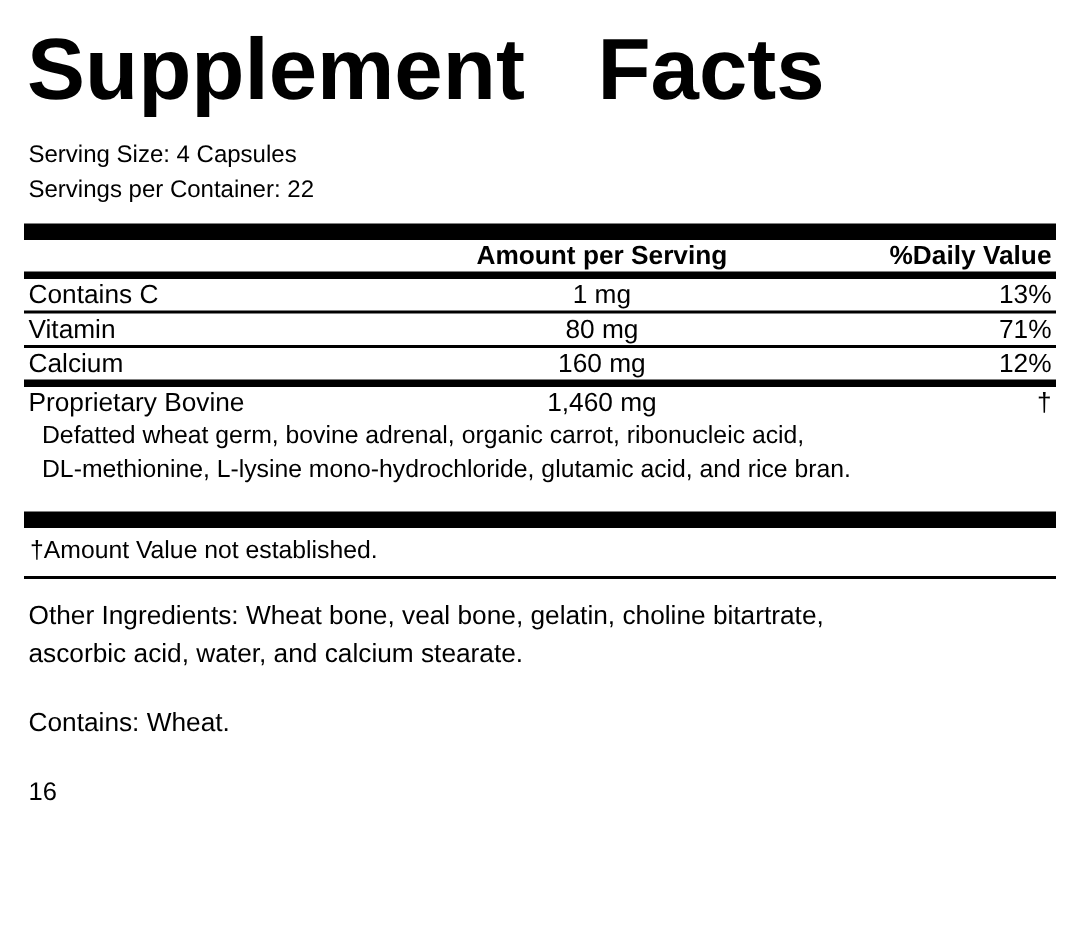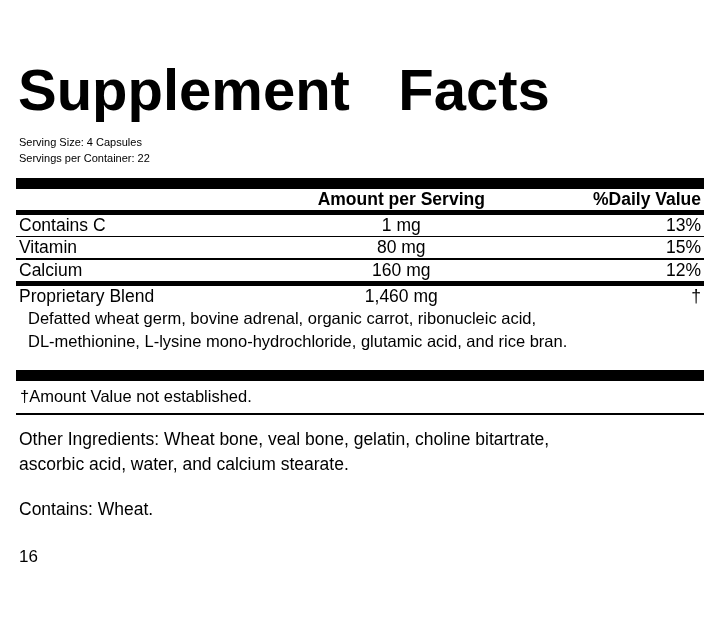--- a/index.html
+++ b/index.html
@@ -13,35 +13,34 @@
     font-family: "Liberation Sans", sans-serif;
     color: #000000;
     -webkit-font-smoothing: antialiased;
   }
   .panel {
     position: relative;
     width: 720px;
     height: 452px;
     box-sizing: border-box;
     padding: 0 16px;
-    margin-top: 43px;
   }
   .title {
     font-size: 58px;
     font-weight: bold;
     letter-spacing: 0px;
     line-height: 1.0;
     padding-top: 18px;
     padding-left: 2px;
     white-space: pre;
   }
   .serving-info {
     margin-top: 16px;
     padding-left: 3px;
-    font-size: 11px;
+    font-size: 16px;
     line-height: 1.45;
   }
   .rule-thick {
     height: 11px;
     background: #000;
     margin-top: 11px;
   }
   .rule-medium {
     height: 5px;
     background: #000;
@@ -144,42 +143,42 @@
     </tr>
   </tbody>
     </table>
   <div class="rule-thin"></div>
 
   <table class="facts">
     <tbody>
         <tr class="nutrient-row">
       <td class="col-name">Vitamin</td>
       <td class="col-amount">80 mg</td>
-      <td class="col-dv">15%</td>
+      <td class="col-dv">71%</td>
     </tr>
   </tbody>
     </table>
   <div class="rule-thin"></div>
 
   <table class="facts">
     <tbody>
         <tr class="nutrient-row">
       <td class="col-name">Calcium</td>
       <td class="col-amount">160 mg</td>
       <td class="col-dv">12%</td>
     </tr>
   </tbody>
     </table>
 
   <div class="rule-medium"></div>
 
   <table class="facts">
     <tbody>
         <tr class="blend-row">
-      <td class="col-name">Proprietary Blend</td>
+      <td class="col-name">Proprietary Bovine</td>
       <td class="col-amount">1,460 mg</td>
       <td class="col-dv">†</td>
     </tr>
   </tbody>
     </table>
 
   <div class="blend-desc">
     <div>Defatted wheat germ, bovine adrenal, organic carrot, ribonucleic acid,</div>
     <div>DL-methionine, L-lysine mono-hydrochloride, glutamic acid, and rice bran.</div>
   </div>

